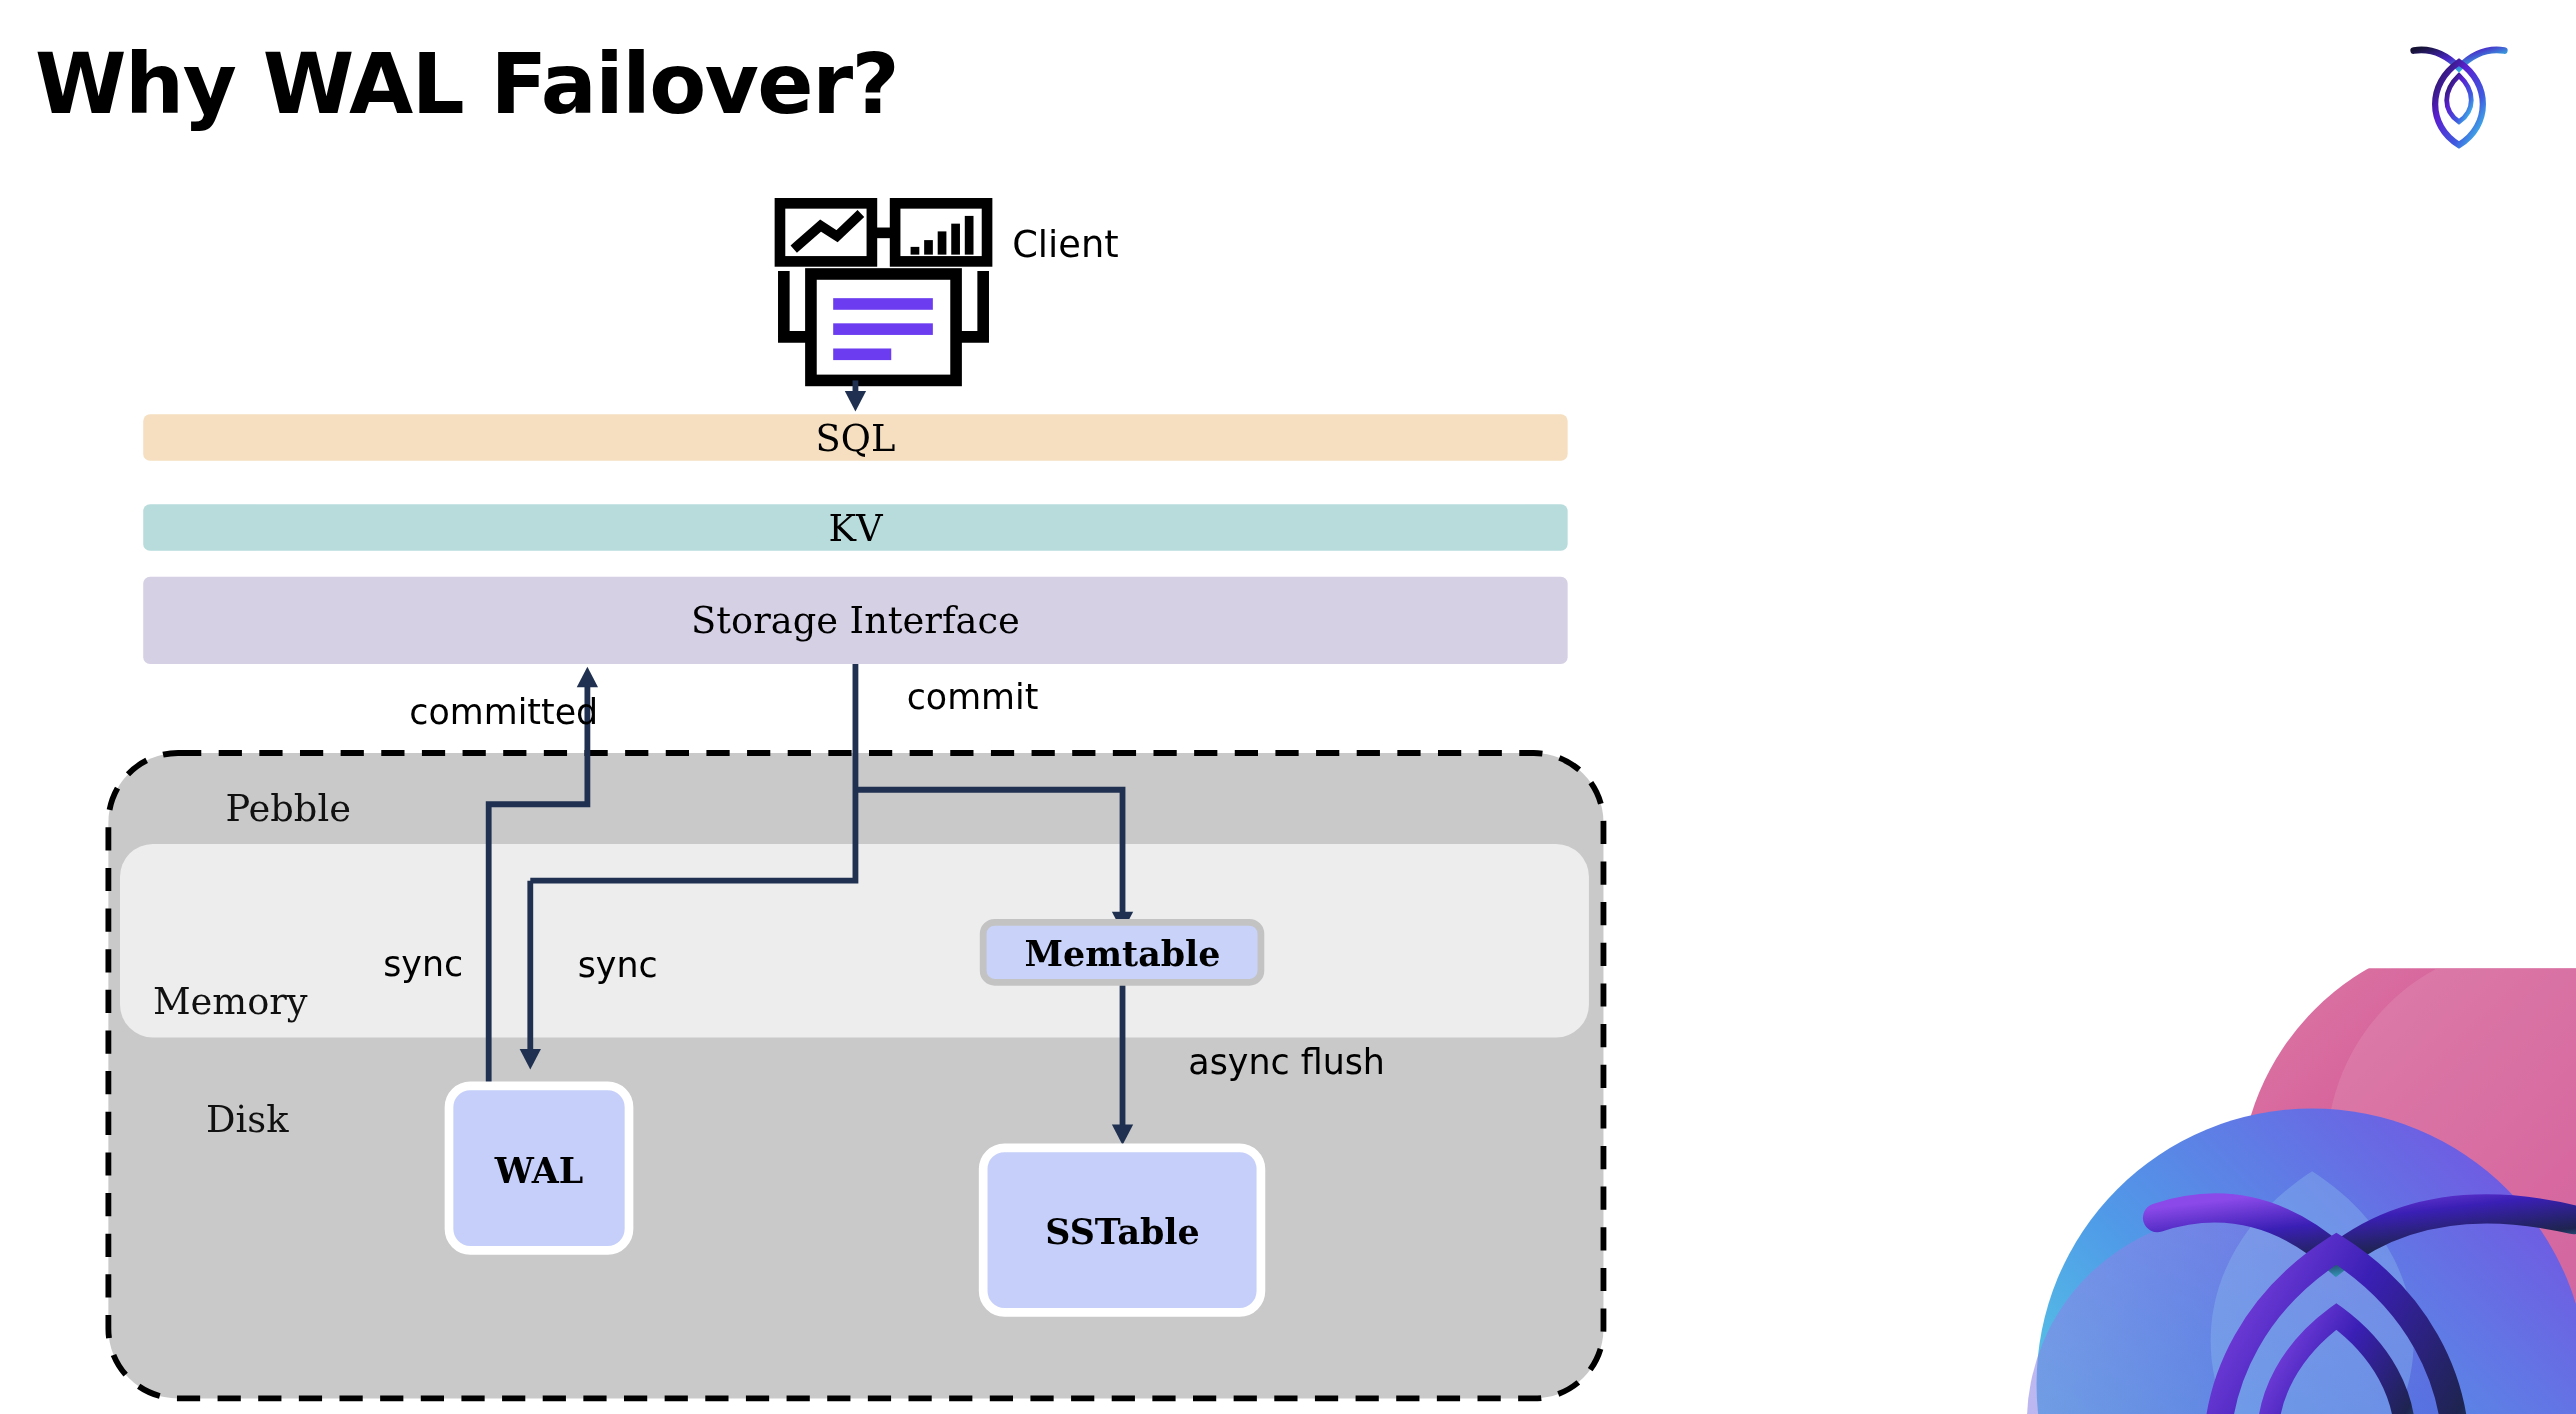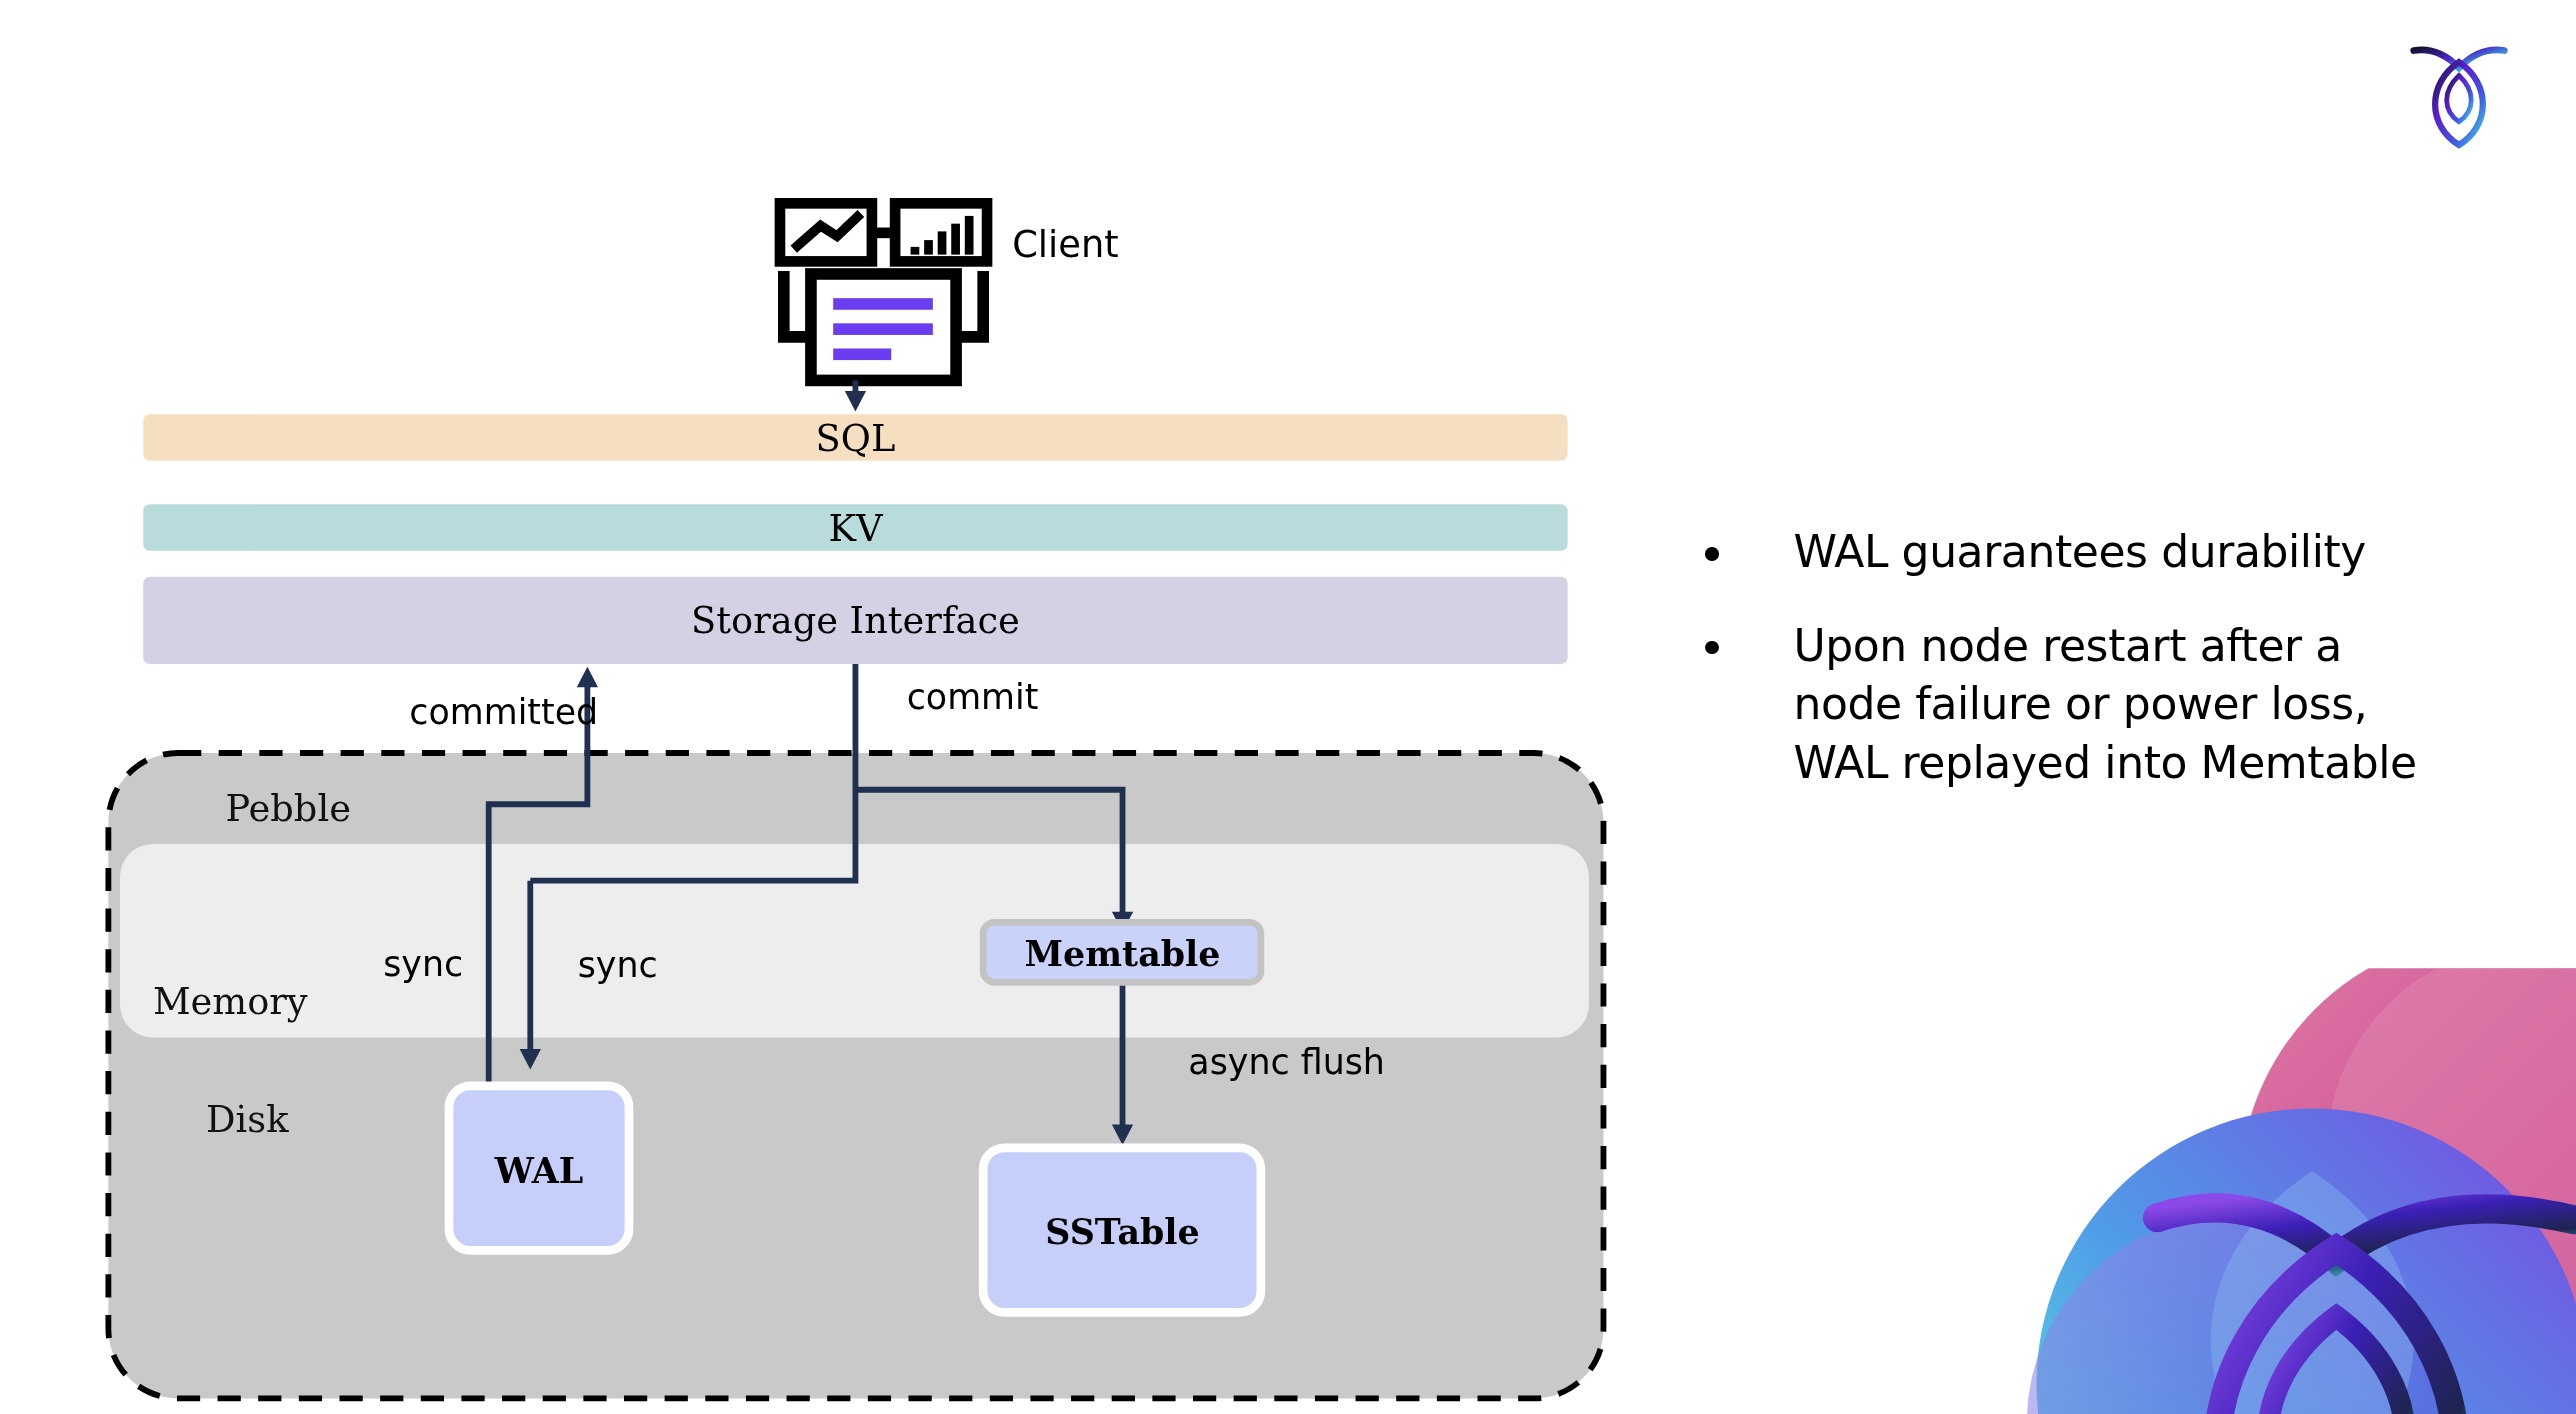--- a/index.html
+++ b/index.html
@@ -119,20 +119,21 @@
     font-family: "DejaVu Sans", sans-serif;
     font-size: 38px;
     fill: #000000;
   }
 </style>
 </head>
 <body>
 
 <div class="slide">
 
+  <div id="slide-title">Why WAL Failover?</div>
 
   <svg id="brand-logo" viewBox="0 0 110 120">
     <defs>
       <linearGradient id="logoGrad" x1="0" y1="0" x2="1" y2="1">
         <stop offset="0%" stop-color="#1a1540"></stop>
         <stop offset="35%" stop-color="#5a1fd0"></stop>
         <stop offset="70%" stop-color="#3f5ae0"></stop>
         <stop offset="100%" stop-color="#3fe0e8"></stop>
       </linearGradient>
       <linearGradient id="logoGrad2" x1="0" y1="0" x2="1" y2="0.6">
@@ -266,27 +267,15 @@
     <rect x="1016" y="953" width="287" height="62" rx="12" ry="12" fill="#c9d3fa" stroke="#c3c3c3" stroke-width="7"></rect>
     <text class="box-label" x="1160" y="998" text-anchor="middle">Memtable</text>
 
     <rect x="464" y="1122" width="186" height="170" rx="22" ry="22" fill="#c5cffa" stroke="#ffffff" stroke-width="9"></rect>
     <text class="box-label" x="557" y="1222" text-anchor="middle">WAL</text>
 
     <rect x="1016" y="1186" width="287" height="170" rx="22" ry="22" fill="#c5cffa" stroke="#ffffff" stroke-width="9"></rect>
     <text class="box-label" x="1160" y="1285" text-anchor="middle">SSTable</text>
   </svg>
 
-  <div id="bullet-list">
-    <div class="bullet-row">
-      <span class="bullet-dot"></span>
-      <span class="bullet-text">WAL guarantees durability</span>
-    </div>
-    <div class="bullet-row">
-      <span class="bullet-dot"></span>
-      <span class="bullet-text" style="white-space: pre-line;">Upon node restart after a
-node failure or power loss,
-WAL replayed into Memtable</span>
-    </div>
-  </div>
 
 </div>
 
 
 </body></html>

